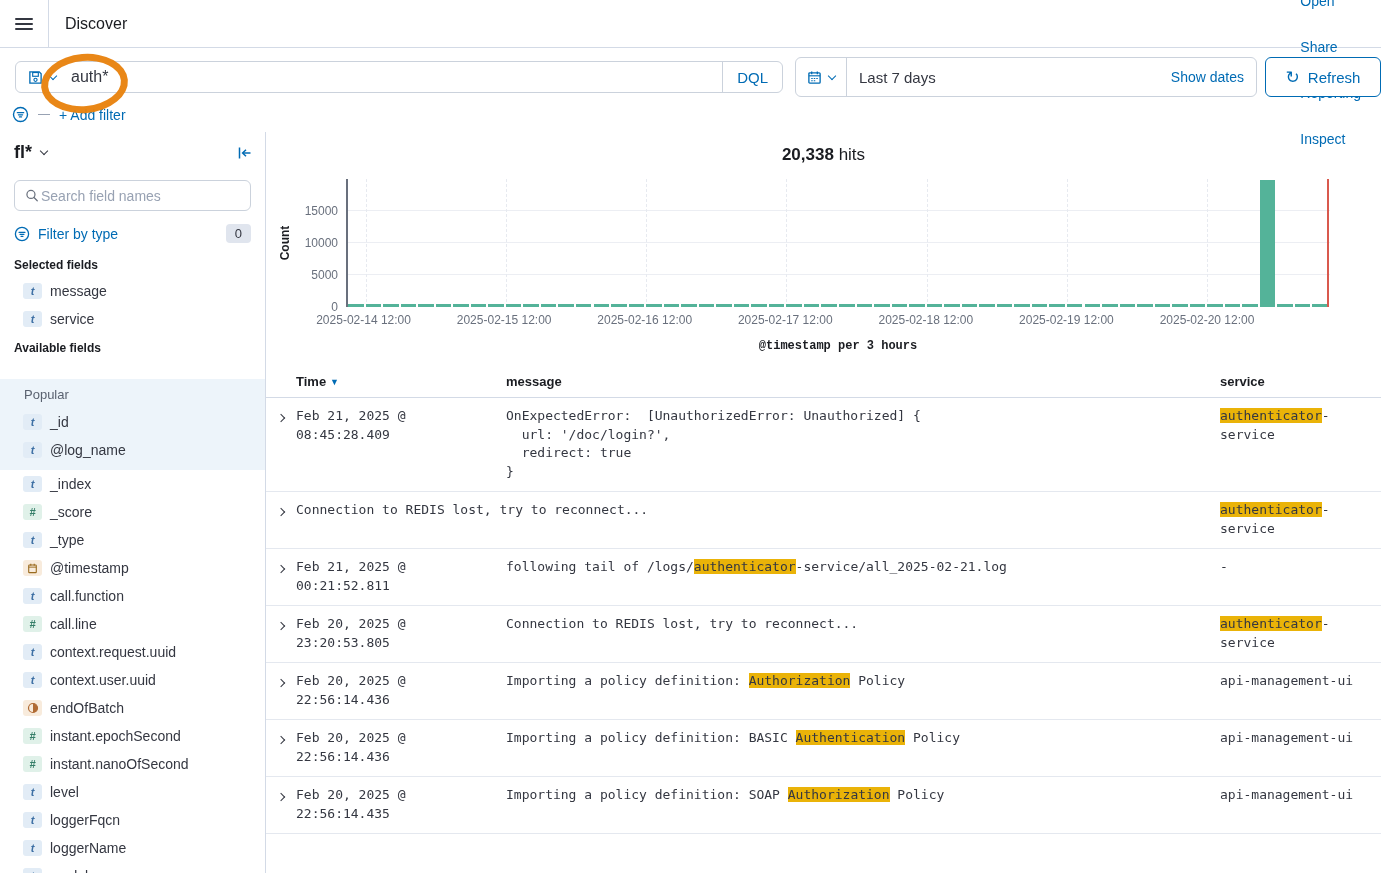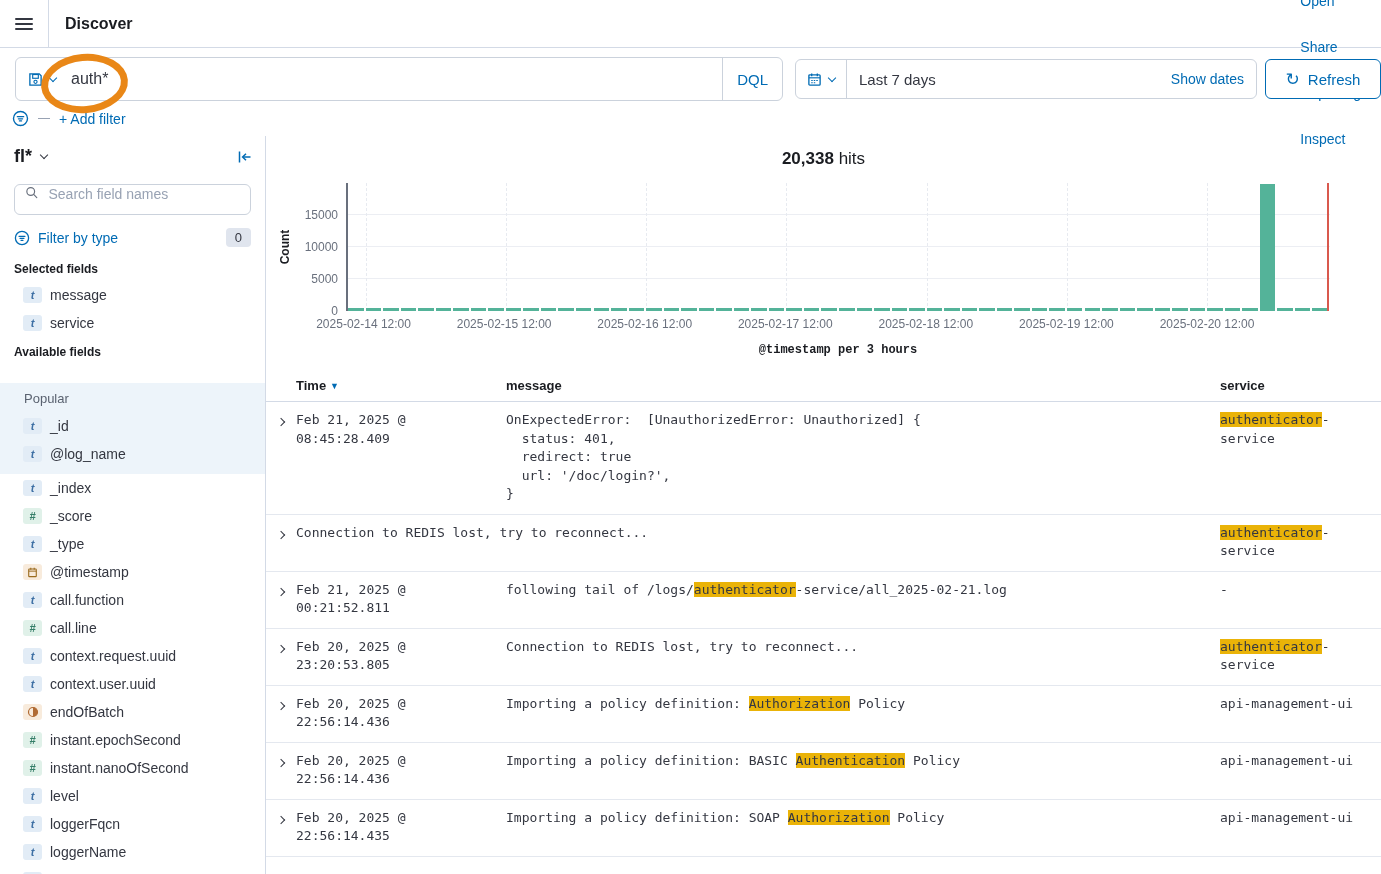--- a/index.html
+++ b/index.html
@@ -6,26 +6,26 @@
   html,body { margin:0; padding:0; }
   body {
     width:1381px; height:874px; overflow:hidden; position:relative;
     background:#fff; color:#343741;
     font-family:"Liberation Sans", sans-serif;
   }
   
   .top-bar { height:48px; display:flex; align-items:center; border-bottom:1px solid #D3DAE6; background:#fff; }
   .menu-btn { width:49px; height:48px; display:flex; flex-direction:column; justify-content:center; align-items:center; gap:3px; border-right:1px solid #D3DAE6; cursor:pointer; }
   .menu-btn span { width:18px; height:2px; background:#343741; border-radius:1px; }
-  .app-title { font-size:16px; color:#1a1c21; margin-left:16px;font-weight:bold; }
+  .app-title { font-size:16px; color:#1a1c21; margin-left:16px; }
   .top-nav { margin-left:auto; display:flex; gap:30px; margin-right:20px;flex-direction:column; }
   .nav-link { color:#006BB4; font-size:14px; cursor:pointer; }
   
   .query-row { display:flex; align-items:center; padding:9px 0 6px 15px; }
-  .query-box { width:768px; height:44px; border:1px solid #CBD2DC; border-radius:6px; display:flex; align-items:center; background:#fff; }
+  .query-box { width:768px; height:32px; border:1px solid #CBD2DC; border-radius:6px; display:flex; align-items:center; background:#fff; }
   .save-group { display:flex; align-items:center; gap:7px; padding:0 12px; color:#006BB4; cursor:pointer; }
   .query-text { font-size:16px; color:#343741; margin-left:3px; }
   .dql { margin-left:auto; border-left:1px solid #CBD2DC; height:100%; display:flex; align-items:center; padding:0 14px; color:#006BB4; font-size:15px; cursor:pointer; border-radius:0 6px 6px 0; }
   .date-box { width:462px; height:40px; margin-left:12px; border:1px solid #CBD2DC; border-radius:6px; display:flex; align-items:center; background:#fff; }
   .cal-group { display:flex; align-items:center; gap:7px; padding:0 11px; height:100%; color:#006BB4; border-right:1px solid #CBD2DC; cursor:pointer; }
   .date-text { font-size:15px; margin-left:12px; color:#343741; }
   .show-dates { margin-left:auto; color:#006BB4; font-size:14px; padding-right:12px; cursor:pointer; white-space:nowrap; }
   .refresh-btn { width:116px; height:40px; margin-left:8px; border:1px solid #006BB4; border-radius:6px; background:#fff; color:#006BB4; font-size:15px; display:flex; align-items:center; justify-content:center; gap:8px; cursor:pointer; font-family:inherit; }
   .refresh-glyph { font-size:17px; line-height:1; }
   .chev { display:inline-block; width:6px; height:6px; border-right:1.8px solid currentColor; border-bottom:1.8px solid currentColor; transform:rotate(45deg); margin-top:-3px; }
@@ -34,21 +34,21 @@
   
   .filter-row { display:flex; align-items:center; gap:9px; padding:3px 0 9px 12px; }
   .dash { width:12px; height:1px; background:#98A2B3; }
   .add-filter { color:#006BB4; font-size:14px; cursor:pointer; }
   
   .content { display:flex; height:741px; }
   .sidebar { width:266px; flex:none; border-right:1px solid #D3DAE6; padding-top:10px; overflow:hidden; position:relative; background:#fff; }
   .sb-head { display:flex; align-items:center; padding:0 12px 0 14px; }
   .sb-title { font-size:18px; font-weight:700; color:#1a1c21; cursor:pointer; display:flex; align-items:center; gap:9px; }
   .collapse-icon { margin-left:auto; color:#006BB4; cursor:pointer; display:flex; }
-  .sb-search { margin:17px 14px 8px; height:31px; border:1px solid #CBD2DC; border-radius:6px; display:flex; align-items:flex-start; padding:0 10px; gap:8px; }
+  .sb-search { margin:17px 14px 8px; height:31px; border:1px solid #CBD2DC; border-radius:6px; display:flex; align-items:center; padding:0 10px; }
   .sb-search input { border:0; outline:0; font-size:14px; width:100%; color:#343741; font-family:inherit; background:transparent; }
   .sb-search input::placeholder { color:#98A2B3; }
   .filter-type { display:flex; align-items:center; gap:8px; padding:5px 14px 7px; color:#006BB4; font-size:14px; cursor:pointer; }
   .badge-count { margin-left:auto; background:#E0E5EE; border-radius:4px; padding:2px 9px; font-size:13px; color:#343741; }
   .section-h { font-size:12px; font-weight:700; color:#1a1c21; padding:8px 14px 5px; }
   .field-row { display:flex; align-items:center; gap:8px; height:28px; padding:0 14px 0 23px; cursor:pointer; }
   .fbadge { width:19px; height:16px; border-radius:3px; display:flex; align-items:center; justify-content:center; font-size:11px; font-style:italic; font-weight:700; flex:none; }
   .b-string { background:#E2ECF6; color:#3D6FA4; }
   .b-number { background:#E0F1E9; color:#357E68; }
   .b-date, .b-boolean { background:#F8EBDC; color:#9A6B1E; }
@@ -388,23 +388,22 @@
       <div id="rows">
           <div class="t-row">
             <div class="c-exp">
               <button class="expander">
                 <i class="chev-r"></i>
               </button>
             </div>
             <div class="c-time">Feb 21, 2025 @ 08:45:28.409</div>
             <div class="c-msg">
               <div class="msg-line">OnExpectedError:  [UnauthorizedError: Unauthorized] {</div>
-              <div class="msg-line">  status: 401,</div>
+              <div class="msg-line">  url: '/doc/login?',</div>
               <div class="msg-line">  redirect: true</div>
-              <div class="msg-line">  url: '/doc/login?',</div>
               <div class="msg-line">}</div>
             </div>
             <div class="c-svc"><mark>authenticator</mark>-service</div>
           </div>
           <div class="t-row">
             <div class="c-exp">
               <button class="expander">
                 <i class="chev-r"></i>
               </button>
             </div>

